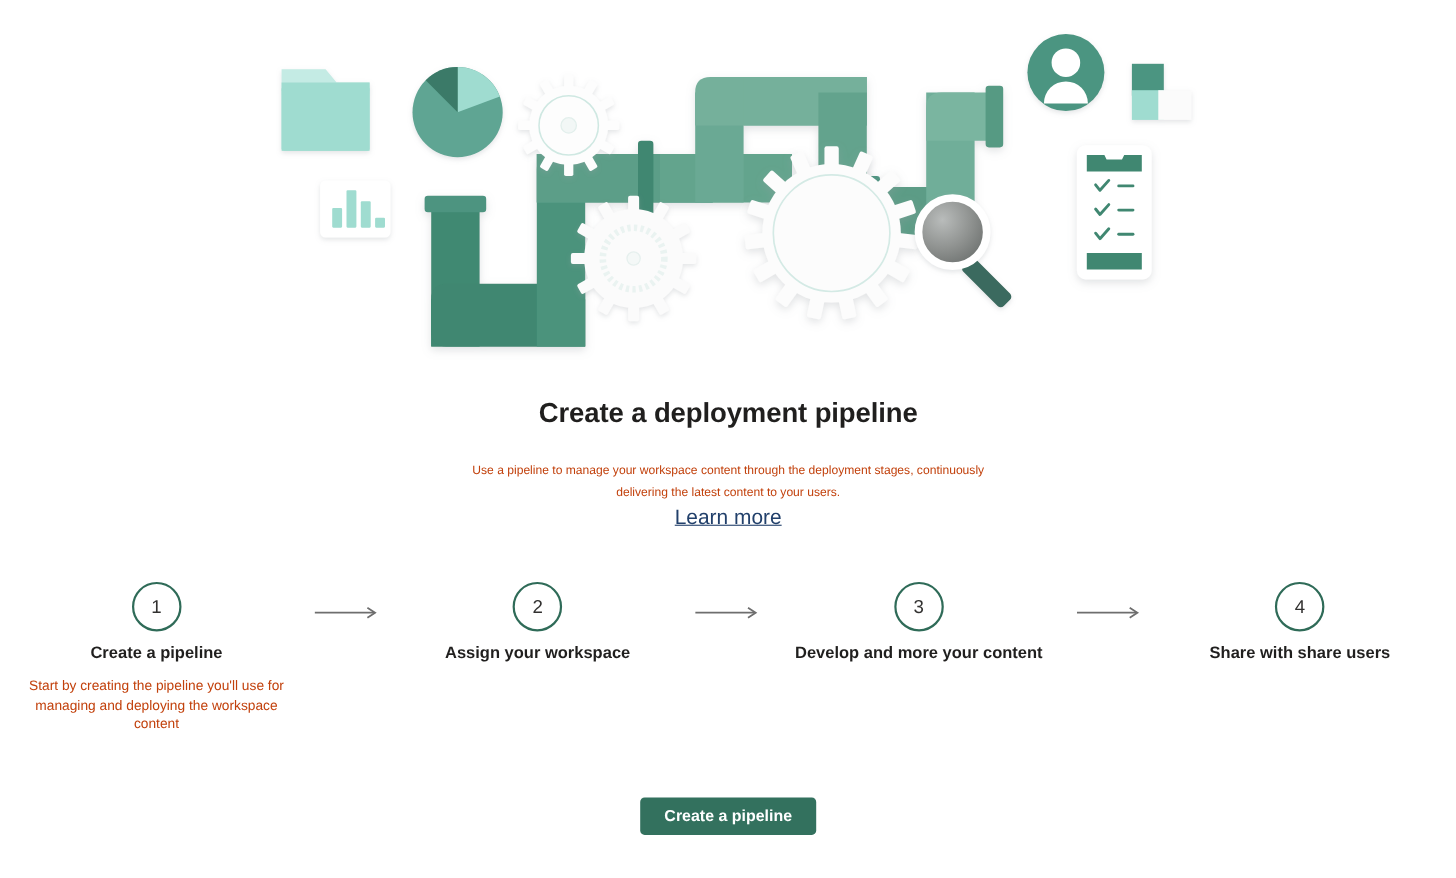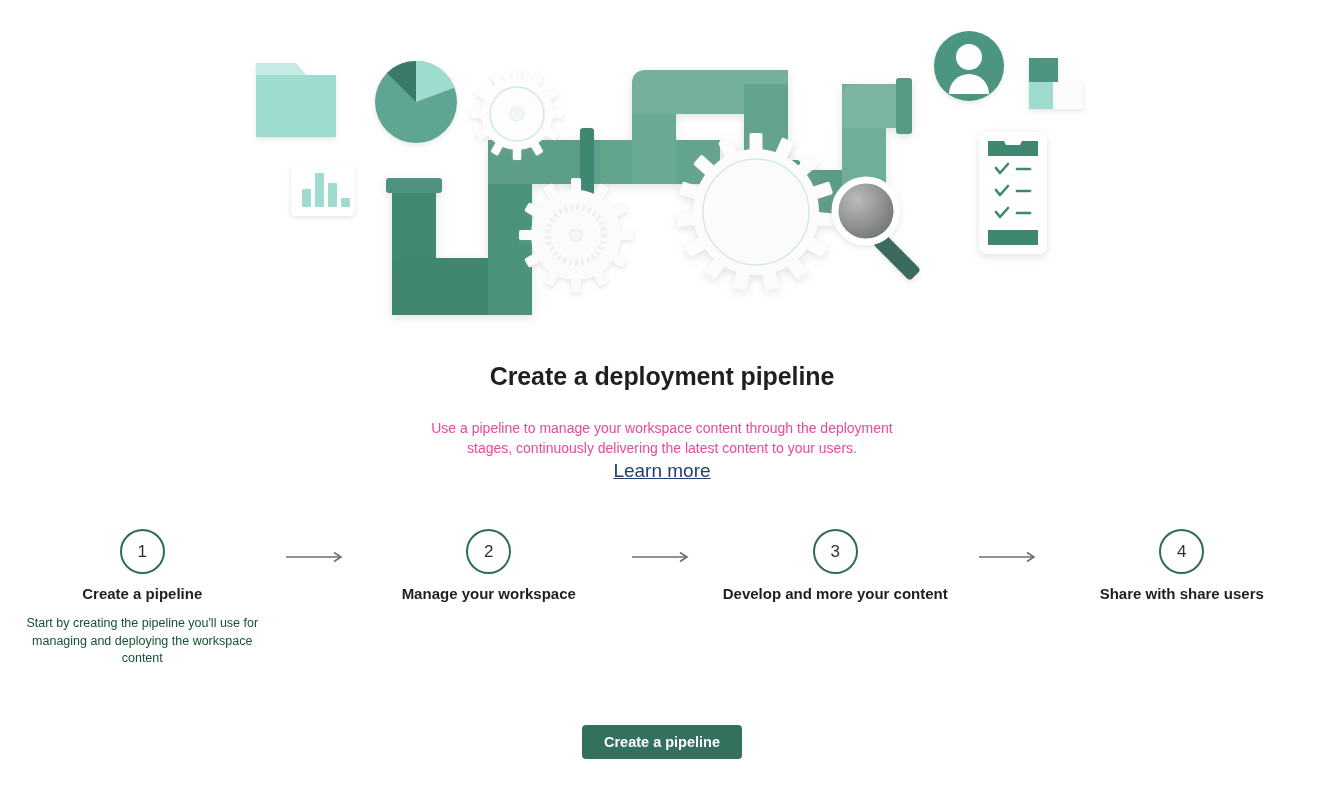--- a/index.html
+++ b/index.html
@@ -35,23 +35,23 @@
     margin-top: 32px;
   }
   .page-title {
     font-size: 25px;
     font-weight: bold;
     color: #201f1e;
     letter-spacing: -0.1px;
   }
   .subtitle {
     margin-top: 27px;
-    font-size: 14px;
+    font-size: 11px;
     line-height: 20px;
-    color: #ec4899;
+    color: #c2410c;
     width: 500px;
     margin-left: auto;
     margin-right: auto;
   }
   .learn-more {
     display: inline-block;
     margin-top: 2px;
     font-size: 19px;
     color: #22406b;
     text-decoration: underline;
@@ -87,21 +87,21 @@
   .step-title {
     margin-top: 11px;
     font-size: 15px;
     font-weight: bold;
     color: #201f1e;
   }
   .step-desc {
     margin-top: 13px;
     font-size: 12.5px;
     line-height: 17.5px;
-    color: #14532d;
+    color: #c2410c;
     width: 248px;
   }
   .arrow {
     width: 96px;
     margin-top: 22px;
     flex: 0 0 auto;
     display: flex;
     justify-content: center;
   }
 
@@ -329,21 +329,21 @@
 
     <div class="arrow">
       <svg width="60" height="12" viewBox="0 0 60 12">
         <line x1="0" y1="6" x2="54" y2="6" stroke="#6e6e6e" stroke-width="1.6"></line>
         <polyline points="48,1.5 55,6 48,10.5" fill="none" stroke="#6e6e6e" stroke-width="1.6"></polyline>
       </svg>
     </div>
 
     <div class="step">
       <div class="step-circle">2</div>
-      <div class="step-title">Manage your workspace</div>
+      <div class="step-title">Assign your workspace</div>
     </div>
 
     <div class="arrow">
       <svg width="60" height="12" viewBox="0 0 60 12">
         <line x1="0" y1="6" x2="54" y2="6" stroke="#6e6e6e" stroke-width="1.6"></line>
         <polyline points="48,1.5 55,6 48,10.5" fill="none" stroke="#6e6e6e" stroke-width="1.6"></polyline>
       </svg>
     </div>
 
     <div class="step">

